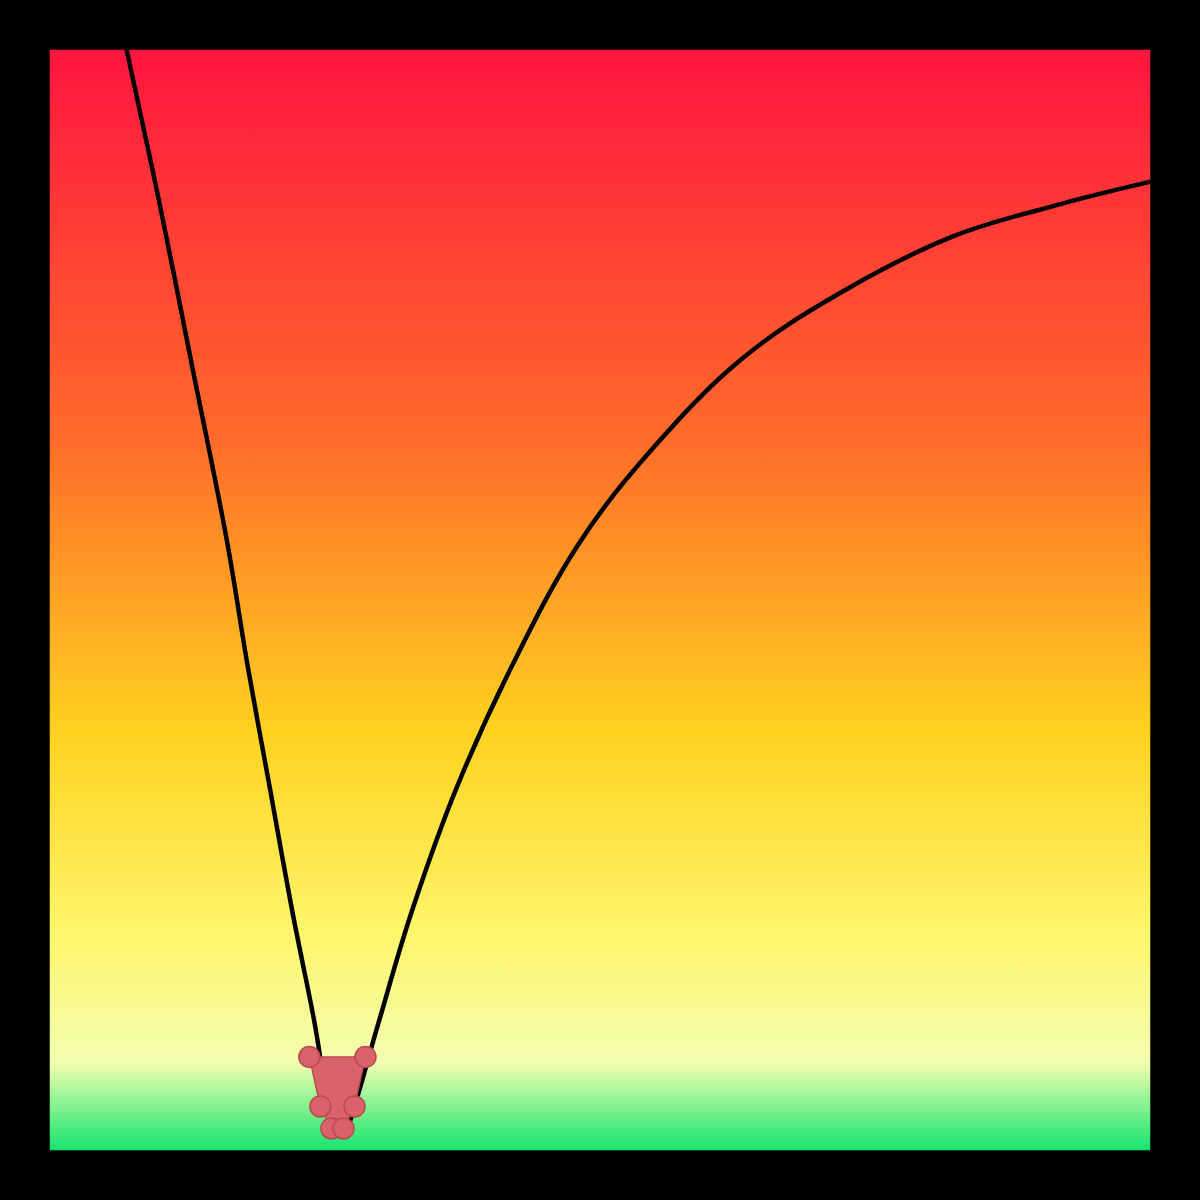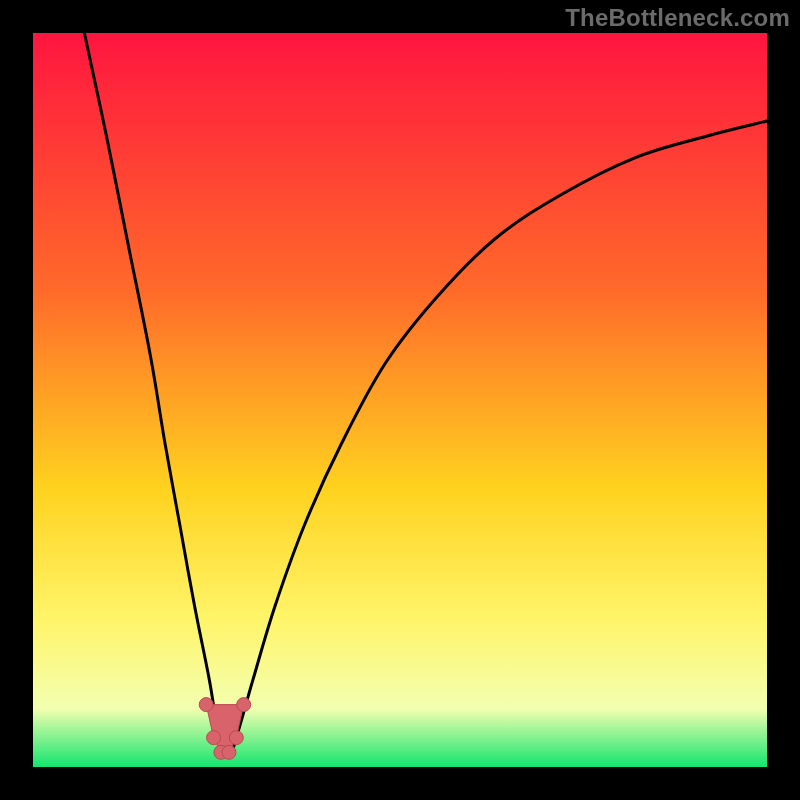--- a/index.html
+++ b/index.html
@@ -36,21 +36,20 @@
     width: 734px;
     height: 734px;
   }
   svg { display: block; }
 </style>
 </head>
 <body>
 
 <div class="frame">
 
-  <div class="watermark">TheBottleneck.com</div>
 
   <div class="plot">
     <svg id="chart-svg" width="734" height="734" viewBox="0 0 734 734">
       <defs>
         <linearGradient id="bg-grad" x1="0" y1="0" x2="0" y2="1">
           <stop id="g0" offset="0%" stop-color="#ff153f"></stop>
           <stop id="g1" offset="35%" stop-color="#ff6a2a"></stop>
           <stop id="g2" offset="62%" stop-color="#ffd21f"></stop>
           <stop id="g3" offset="80%" stop-color="#fff56a"></stop>
           <stop id="g4" offset="92%" stop-color="#f3ffb0"></stop>

